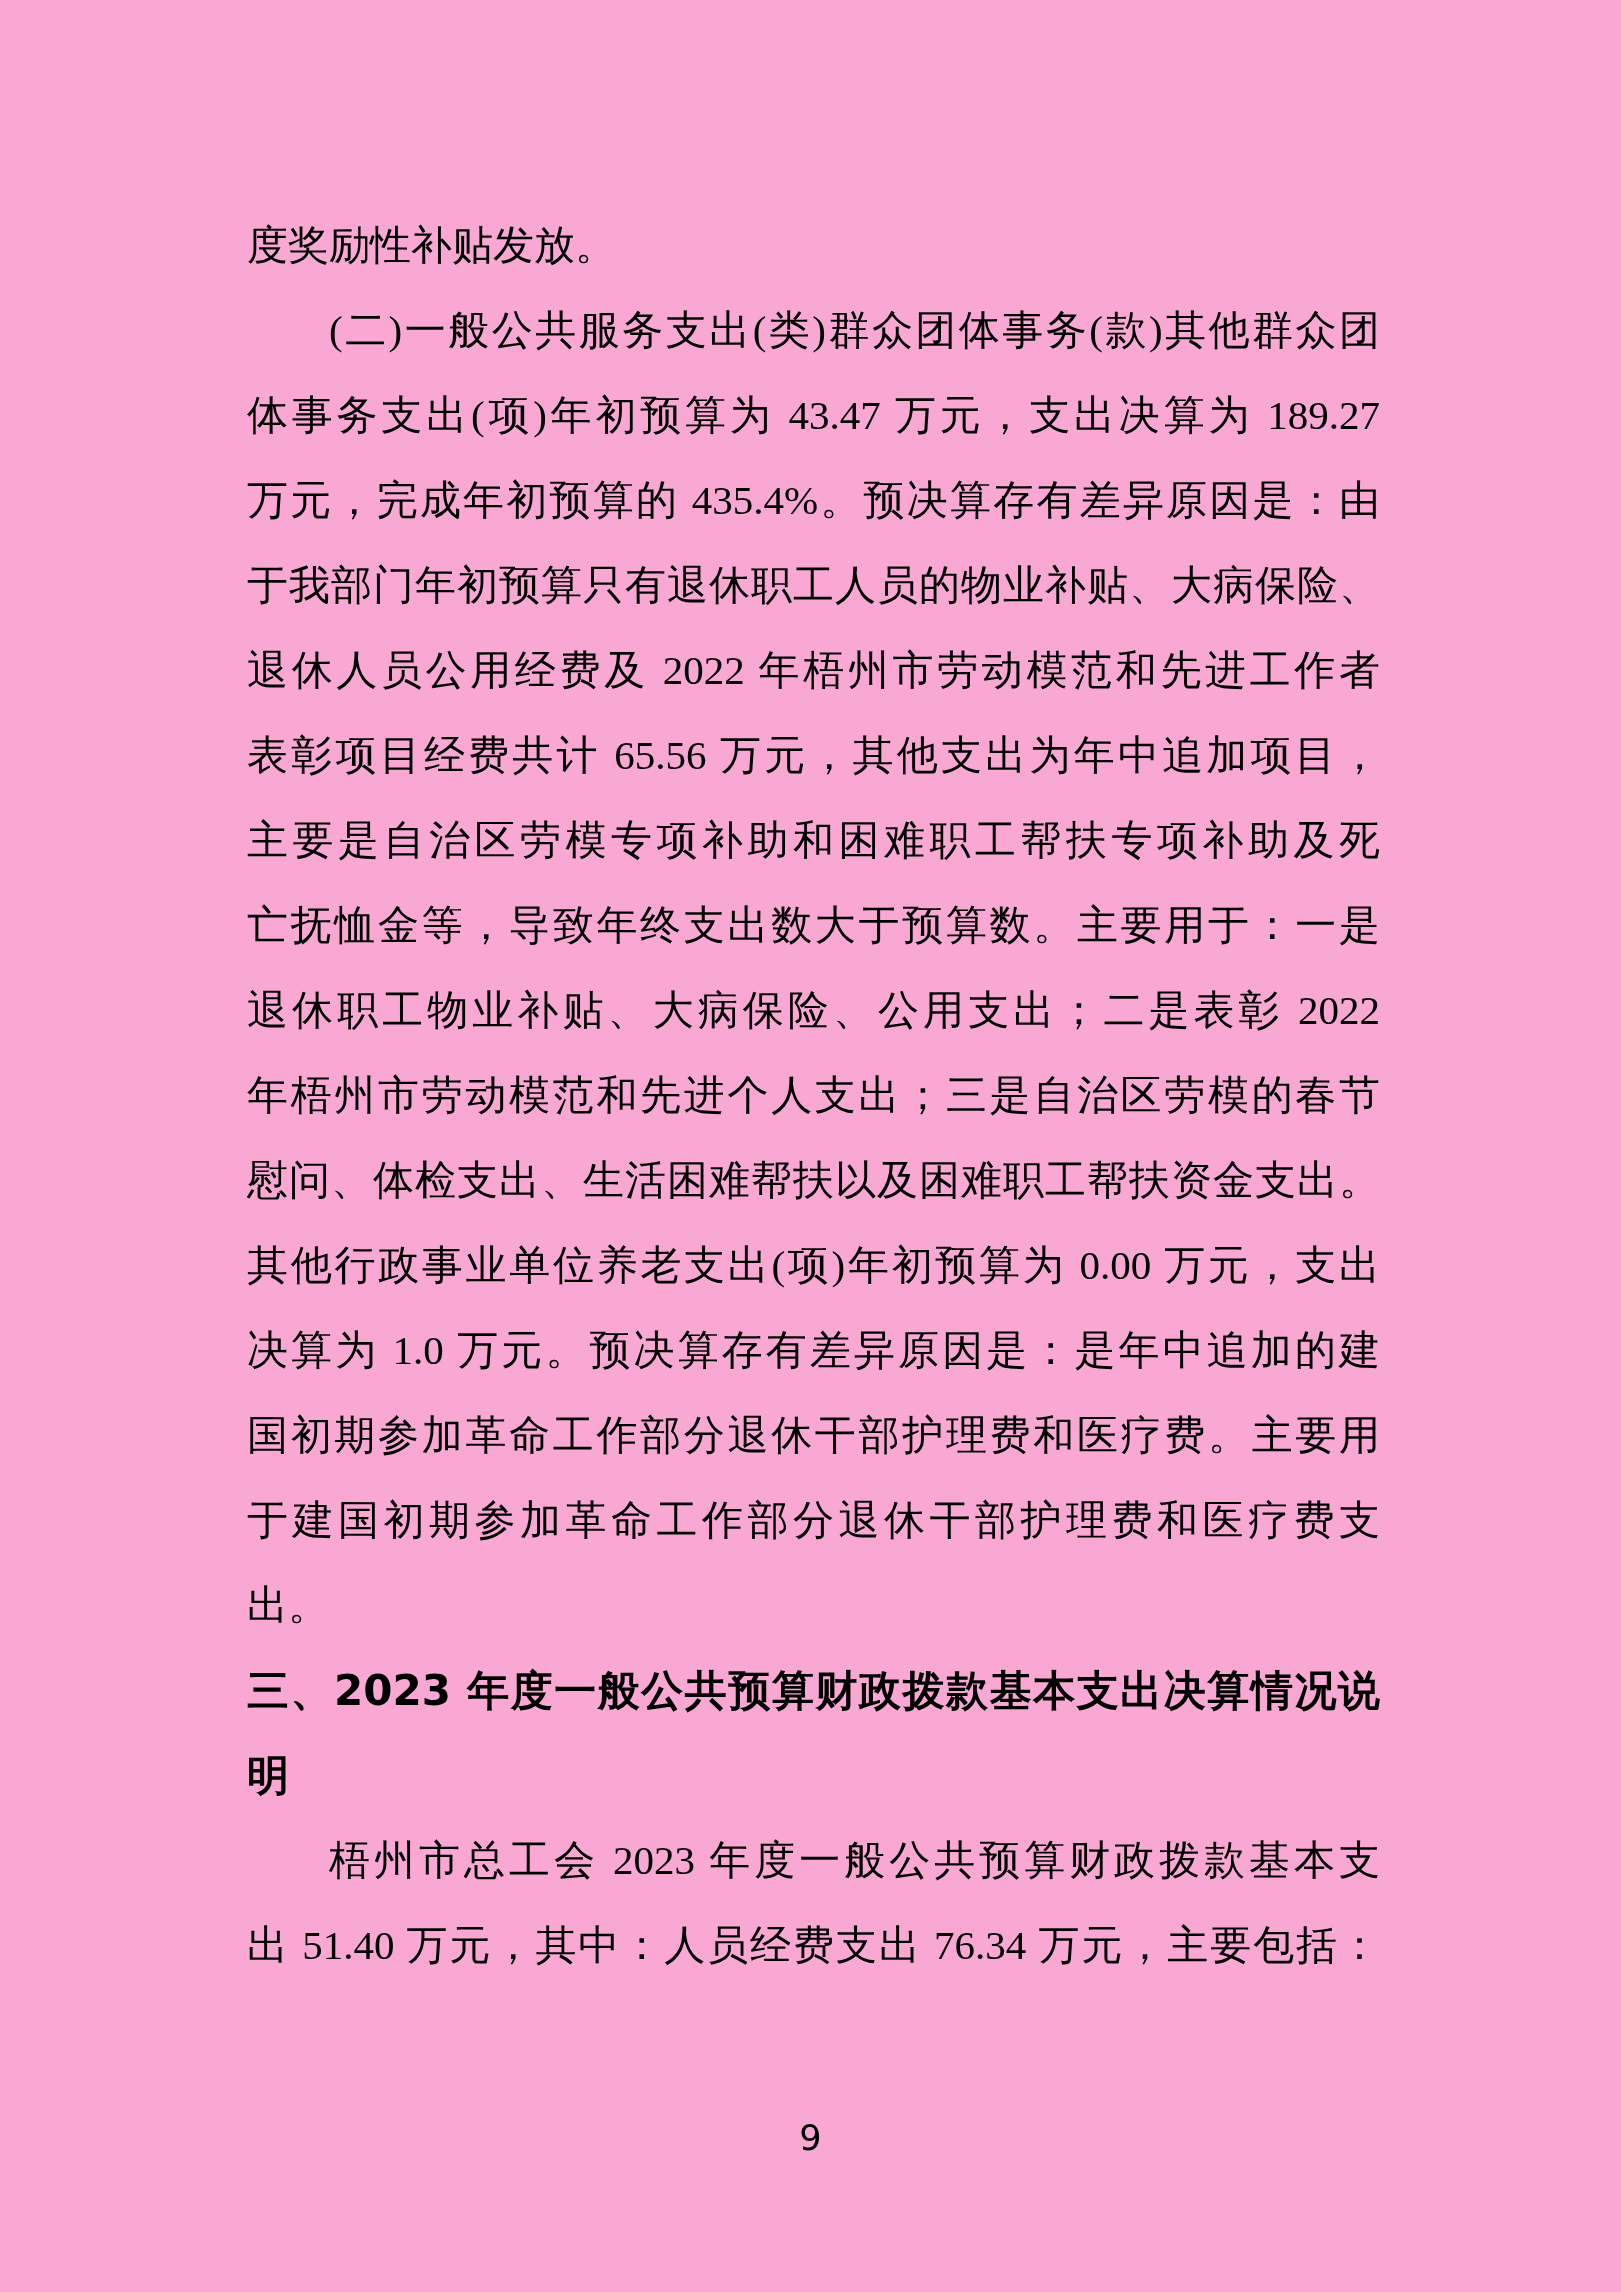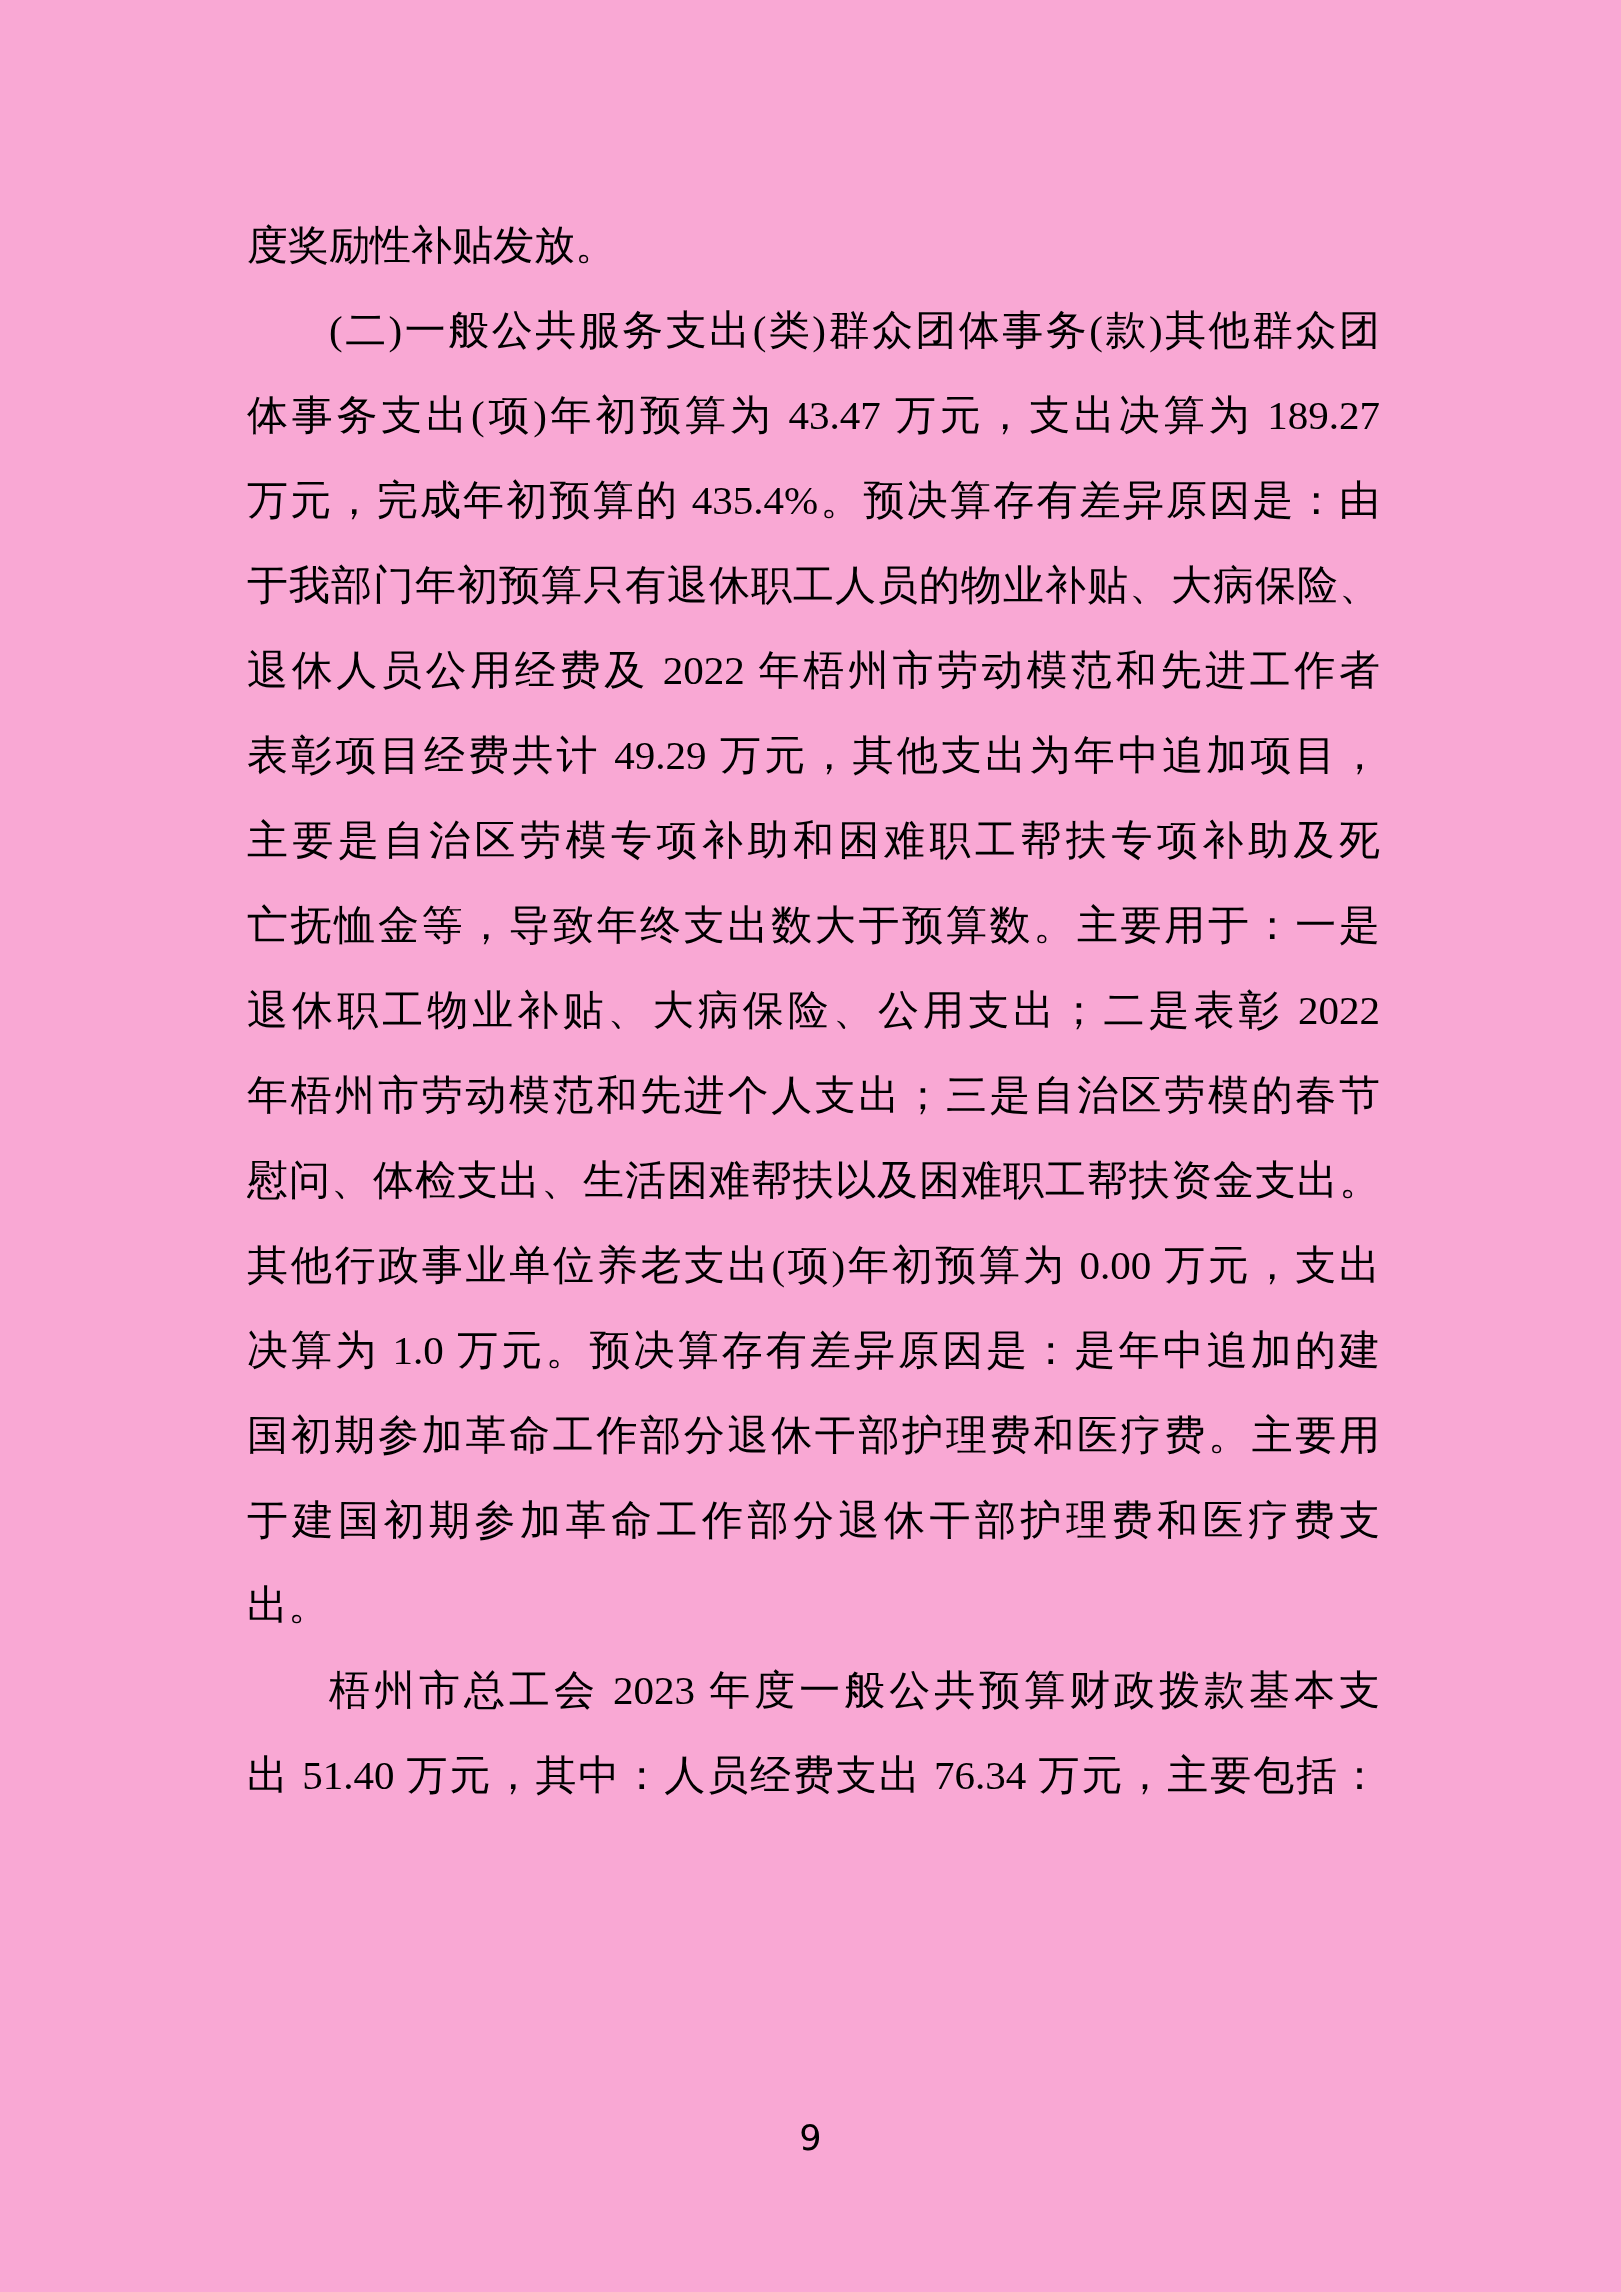--- a/index.html
+++ b/index.html
@@ -64,34 +64,38 @@
   <main class="text-block">
       <section class="paragraph body">
         <div class="line">度奖励性补贴发放。</div>
       </section>
       <section class="paragraph body">
         <div class="line fill indent">(二)一般公共服务支出(类)群众团体事务(款)其他群众团</div>
         <div class="line fill">体事务支出(项)年初预算为 43.47 万元，支出决算为 189.27</div>
         <div class="line fill">万元，完成年初预算的 435.4%。预决算存有差异原因是：由</div>
         <div class="line fill">于我部门年初预算只有退休职工人员的物业补贴、大病保险、</div>
         <div class="line fill">退休人员公用经费及 2022 年梧州市劳动模范和先进工作者</div>
-        <div class="line fill">表彰项目经费共计 49.29 万元，其他支出为年中追加项目，</div>
+        <div class="line fill">表彰项目经费共计 65.56 万元，其他支出为年中追加项目，</div>
         <div class="line fill">主要是自治区劳模专项补助和困难职工帮扶专项补助及死</div>
         <div class="line fill">亡抚恤金等，导致年终支出数大于预算数。主要用于：一是</div>
         <div class="line fill">退休职工物业补贴、大病保险、公用支出；二是表彰 2022</div>
         <div class="line fill">年梧州市劳动模范和先进个人支出；三是自治区劳模的春节</div>
         <div class="line fill">慰问、体检支出、生活困难帮扶以及困难职工帮扶资金支出。</div>
       </section>
       <section class="paragraph body">
         <div class="line fill">其他行政事业单位养老支出(项)年初预算为 0.00 万元，支出</div>
         <div class="line fill">决算为 1.0 万元。预决算存有差异原因是：是年中追加的建</div>
         <div class="line fill">国初期参加革命工作部分退休干部护理费和医疗费。主要用</div>
         <div class="line fill">于建国初期参加革命工作部分退休干部护理费和医疗费支</div>
         <div class="line">出。</div>
       </section>
+      <section class="paragraph heading">
+        <div class="line fill">三、2023 年度一般公共预算财政拨款基本支出决算情况说</div>
+        <div class="line">明</div>
+      </section>
       <section class="paragraph body">
         <div class="line fill indent">梧州市总工会 2023 年度一般公共预算财政拨款基本支</div>
         <div class="line fill">出 51.40 万元，其中：人员经费支出 76.34 万元，主要包括：</div>
       </section>
     </main>
   <footer class="page-footer">
     <span class="page-number">9</span>
   </footer>
 </div>
 

